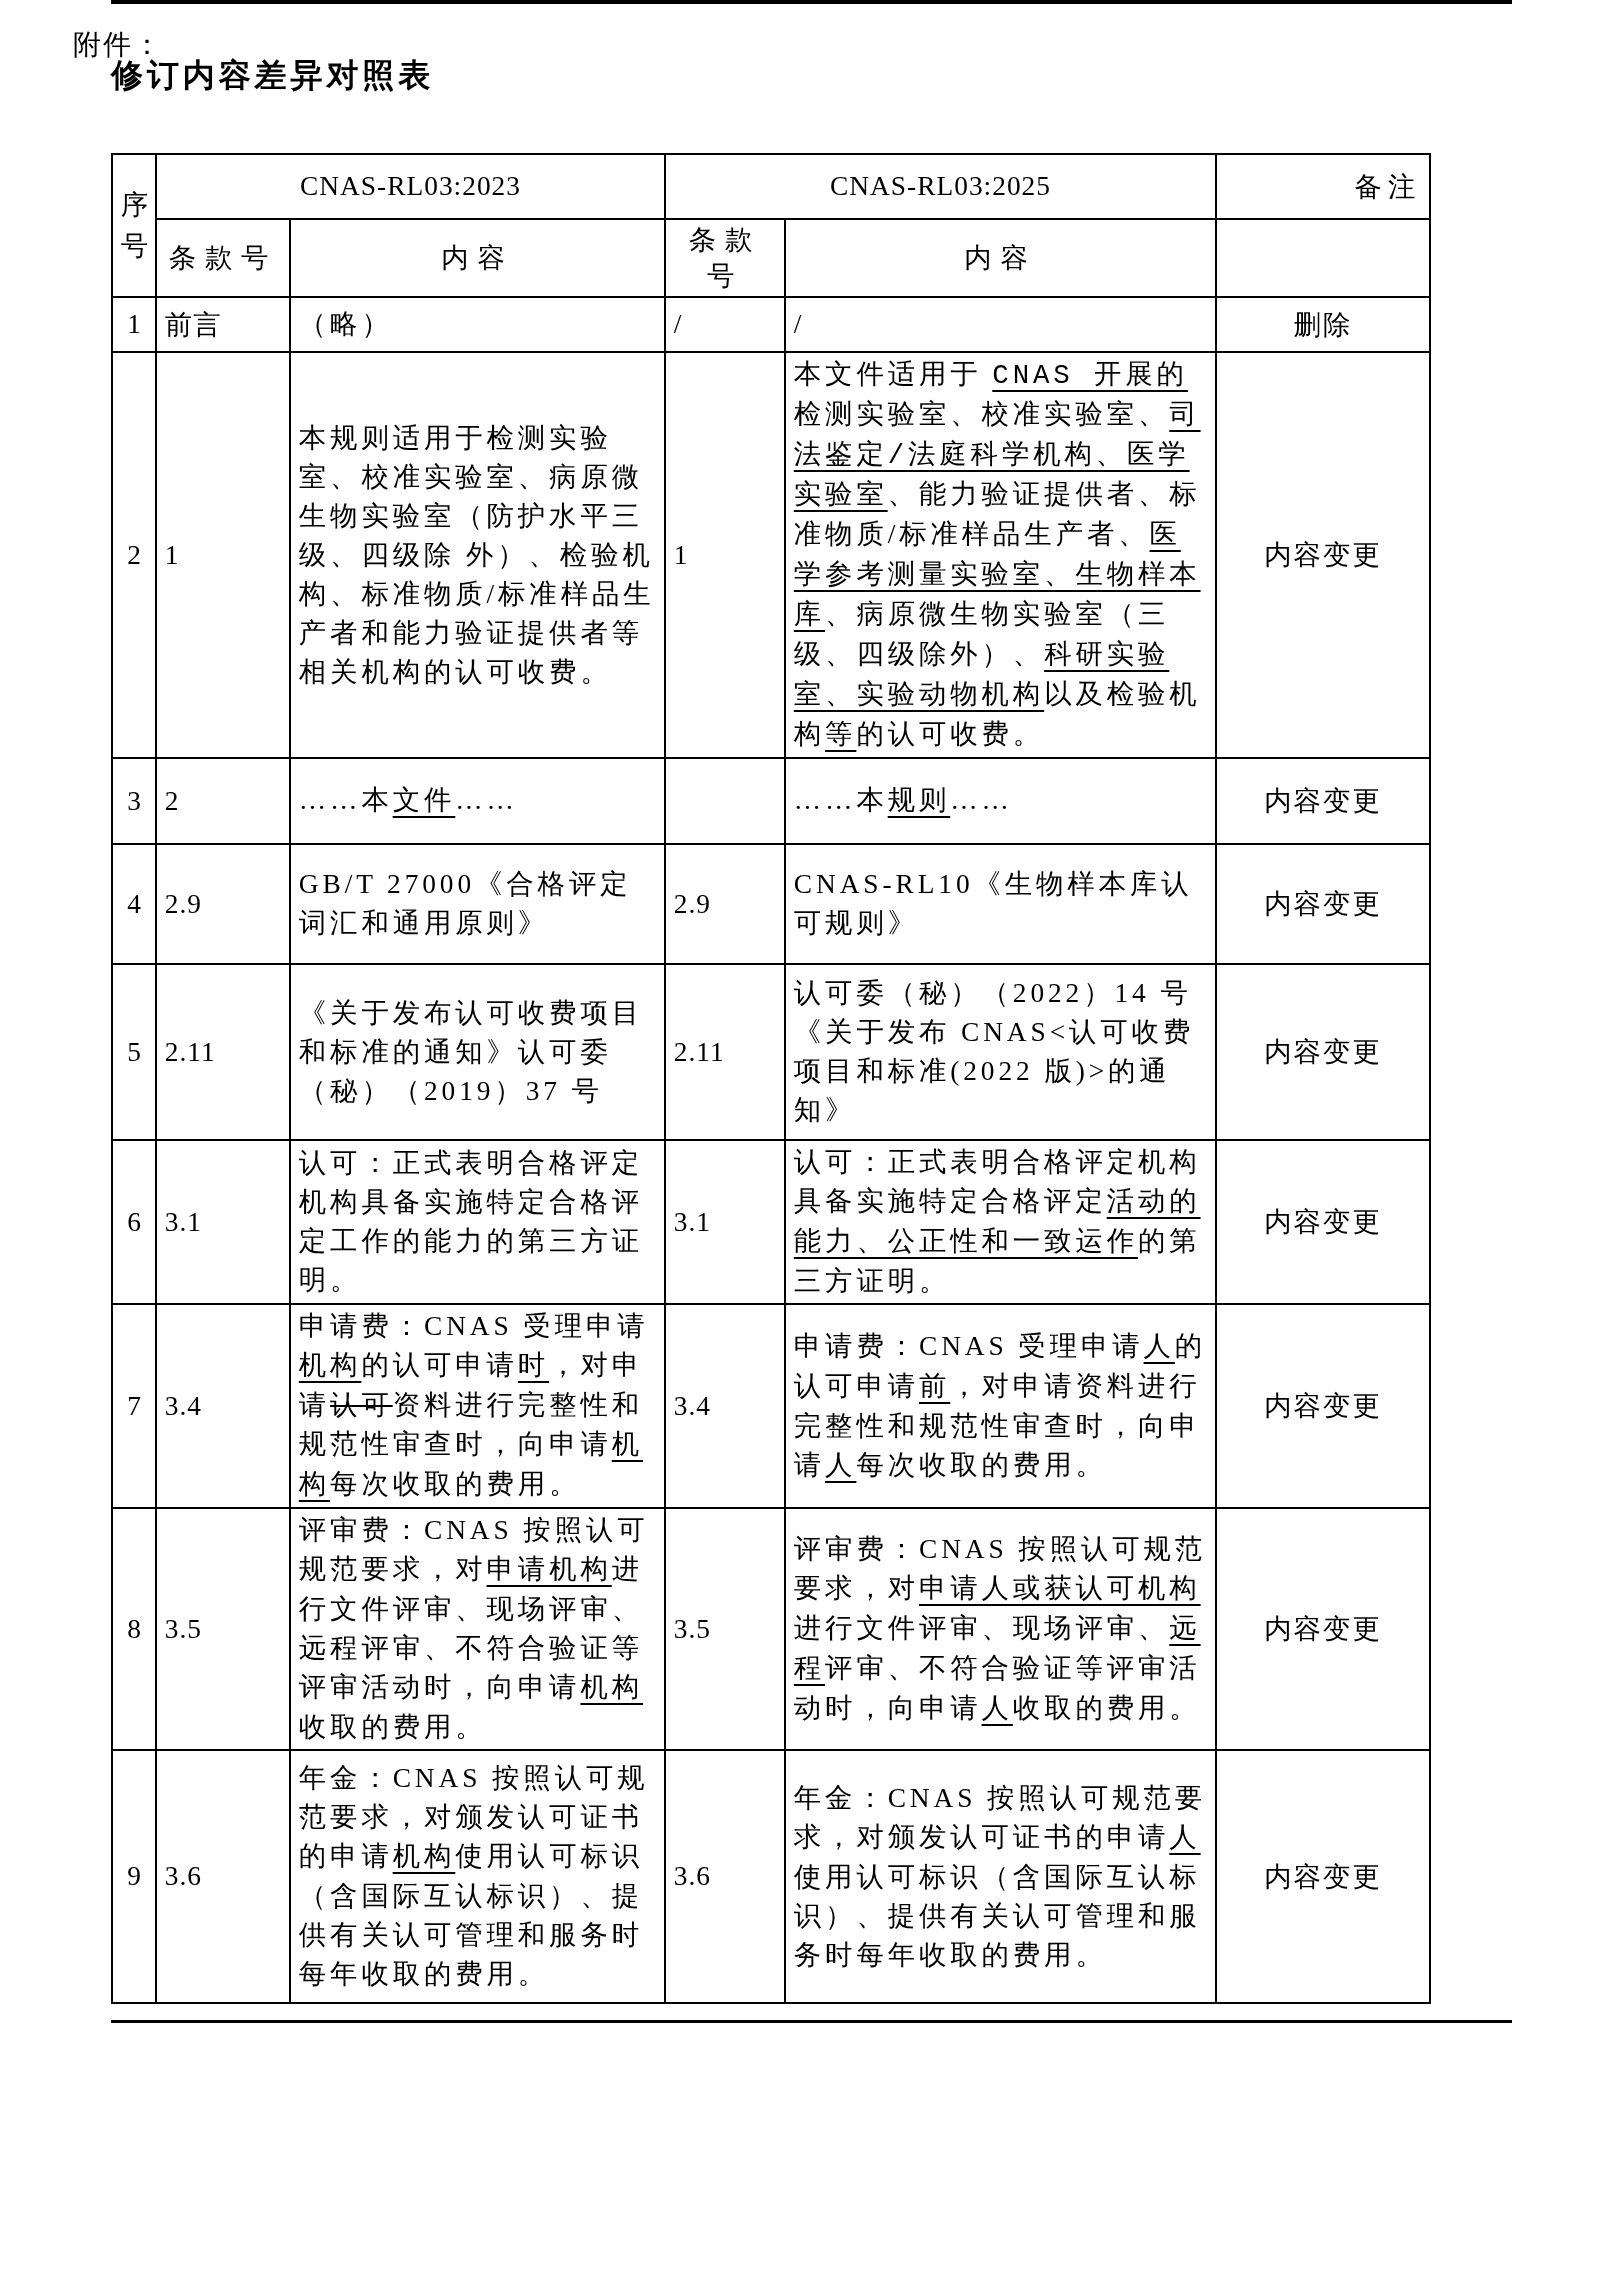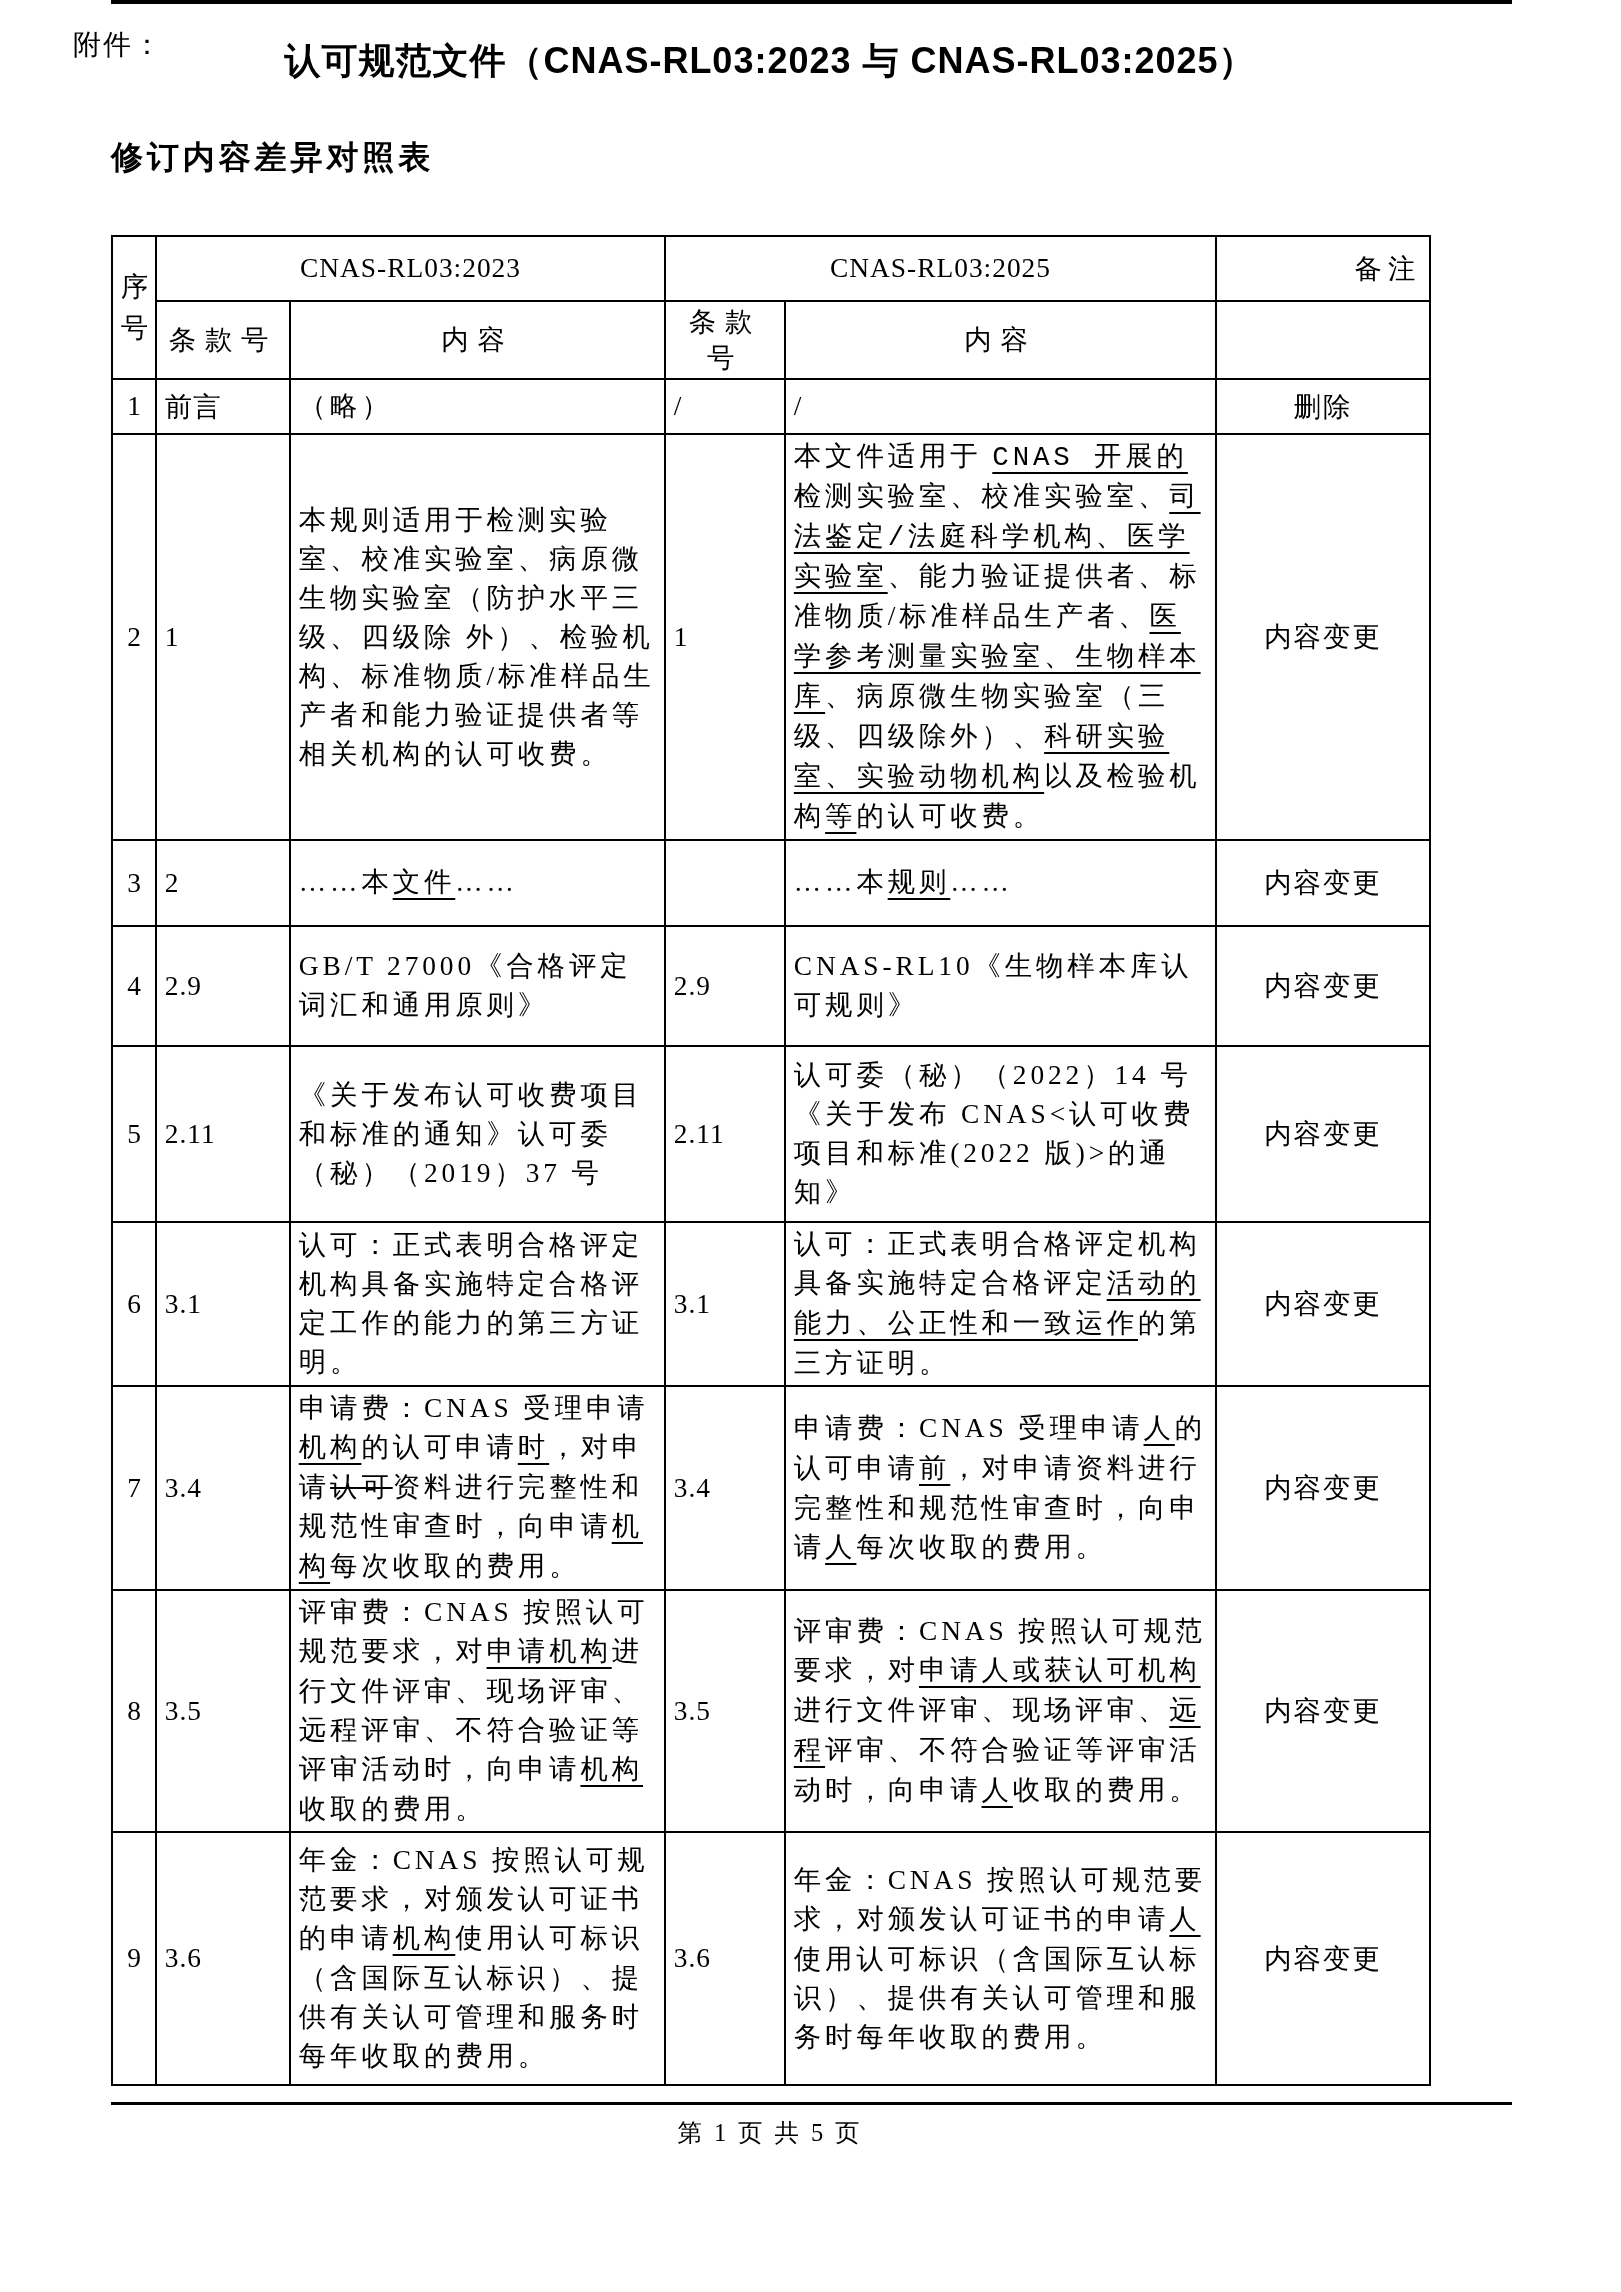--- a/index.html
+++ b/index.html
@@ -127,21 +127,20 @@
 </style>
 </head>
 <body>
 
 <div class="attachment">附件：</div>
 
 <div class="sheet">
   <div class="top-rule"></div>
 
   <div class="title-wrap">
-    <div class="page-title">认可规范文件（CNAS-RL03:2023 与 CNAS-RL03:2025）</div>
     <div class="page-subtitle">修订内容差异对照表</div>
   </div>
 
   <table class="diff">
     <colgroup>
       <col class="c-seq">
         <col class="c-cl23">
         <col class="c-ct23">
         <col class="c-cl25">
         <col class="c-ct25">
@@ -239,15 +238,14 @@
       <td class="clause">3.6</td>
       <td class="content"><span>年金：CNAS 按照认可规范要求，对颁发认可证书的申请</span><span class="u">机构</span><span>使用认可标识（含国际互认标识）、提供有关认可管理和服务时每年收取的费用。</span></td>
       <td class="clause vtop">3.6</td>
       <td class="content"><span>年金：CNAS 按照认可规范要求，对颁发认可证书的申请</span><span class="u">人</span><span>使用认可标识（含国际互认标识）、提供有关认可管理和服务时每年收取的费用。</span></td>
       <td class="remark">内容变更</td>
     </tr>
   </tbody>
     </table>
 
   <div class="footer-rule"></div>
-  <div class="footer-text">第 1 页 共 5 页</div>
 </div>
 
 
 </body></html>

